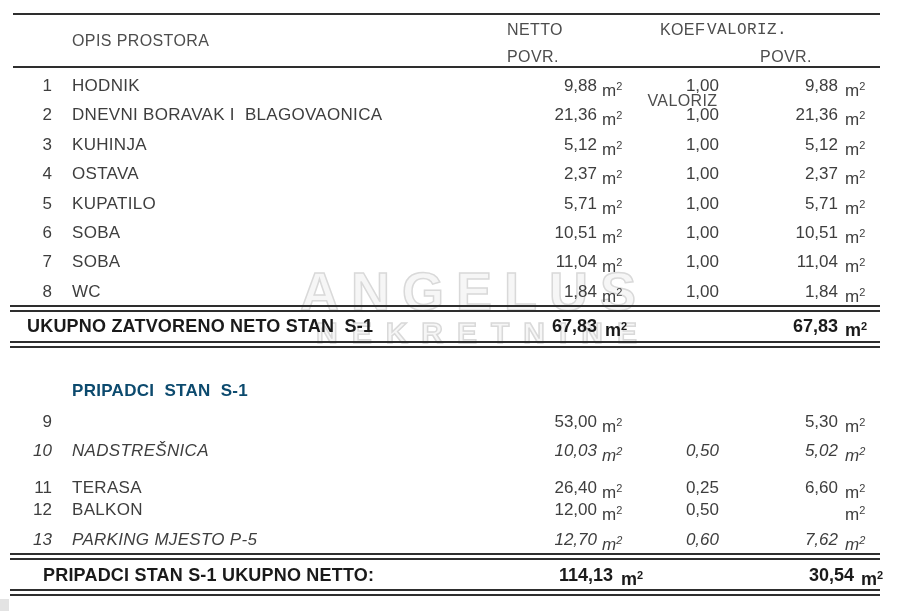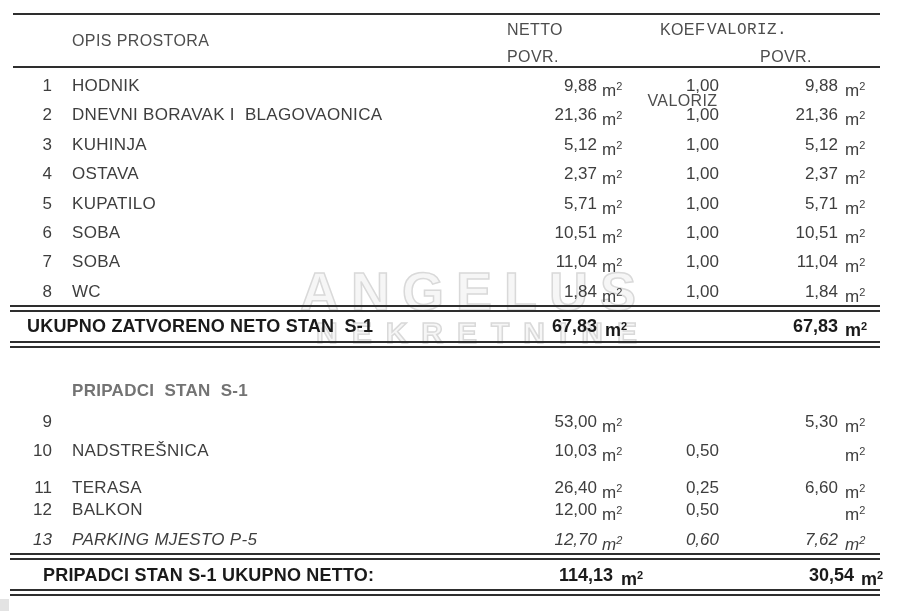--- a/index.html
+++ b/index.html
@@ -25,21 +25,21 @@
   .c-koef{position:absolute;left:630px;width:89px;text-align:right;}
   .c-val{position:absolute;left:730px;width:108px;text-align:right;}
   .c-u1{position:absolute;left:602px;}
   .c-u2{position:absolute;left:845px;}
   .unit sup{font-size:11px;vertical-align:6px;}
   
   .total-row{position:absolute;left:0;width:919px;height:30px;line-height:30px;
              font-size:18px;font-weight:bold;color:#1a1a1a;}
   .total-label{position:absolute;left:27px;white-space:pre;letter-spacing:0.2px;}
   .section-heading{position:absolute;left:72px;height:30px;line-height:30px;
-                   font-size:17px;font-weight:bold;color:#737373;white-space:pre;letter-spacing:0.3px;}
+                   font-size:17px;font-weight:bold;color:#0c4a6e;white-space:pre;letter-spacing:0.3px;}
   
   .wm{position:absolute;z-index:0;font-weight:bold;color:rgba(235,235,235,0.45);
       -webkit-text-stroke:1.5px #d9d9d9;pointer-events:none;}
   #wm-line1{left:300px;top:260px;font-size:54px;letter-spacing:12px;}
   #wm-line2{left:316px;top:316px;font-size:30px;letter-spacing:14px;}
   .content{position:relative;z-index:1;}
   
   #scan-artifact{position:absolute;left:0;top:599px;width:9px;height:12px;background:#e3e3e3;z-index:2;}
 </style>
 </head>
@@ -153,26 +153,27 @@
 
     <div class="section-heading" style="top:376px;">PRIPADCI  STAN  S-1</div>
 
     <div class="row" style="top:407px;">
       <span class="c-num">9</span>
       <span class="c-netto">53,00</span>
       <span class="c-u1 unit"><span>m</span><sup>2</sup></span>
       <span class="c-val">5,30</span>
       <span class="c-u2 unit"><span>m</span><sup>2</sup></span>
     </div>
-    <div class="row" style="top:436px;">
+    <div class="row" style="top:436px;font-style:italic;">
       <span class="c-num">10</span>
       <span class="c-name">NADSTREŠNICA</span>
       <span class="c-netto">10,03</span>
       <span class="c-u1 unit"><span>m</span><sup>2</sup></span>
       <span class="c-koef">0,50</span>
+      <span class="c-val">5,02</span>
       <span class="c-u2 unit"><span>m</span><sup>2</sup></span>
     </div>
     <div class="row" style="top:473px;">
       <span class="c-num">11</span>
       <span class="c-name">TERASA</span>
       <span class="c-netto">26,40</span>
       <span class="c-u1 unit"><span>m</span><sup>2</sup></span>
       <span class="c-koef">0,25</span>
       <span class="c-val">6,60</span>
       <span class="c-u2 unit"><span>m</span><sup>2</sup></span>

